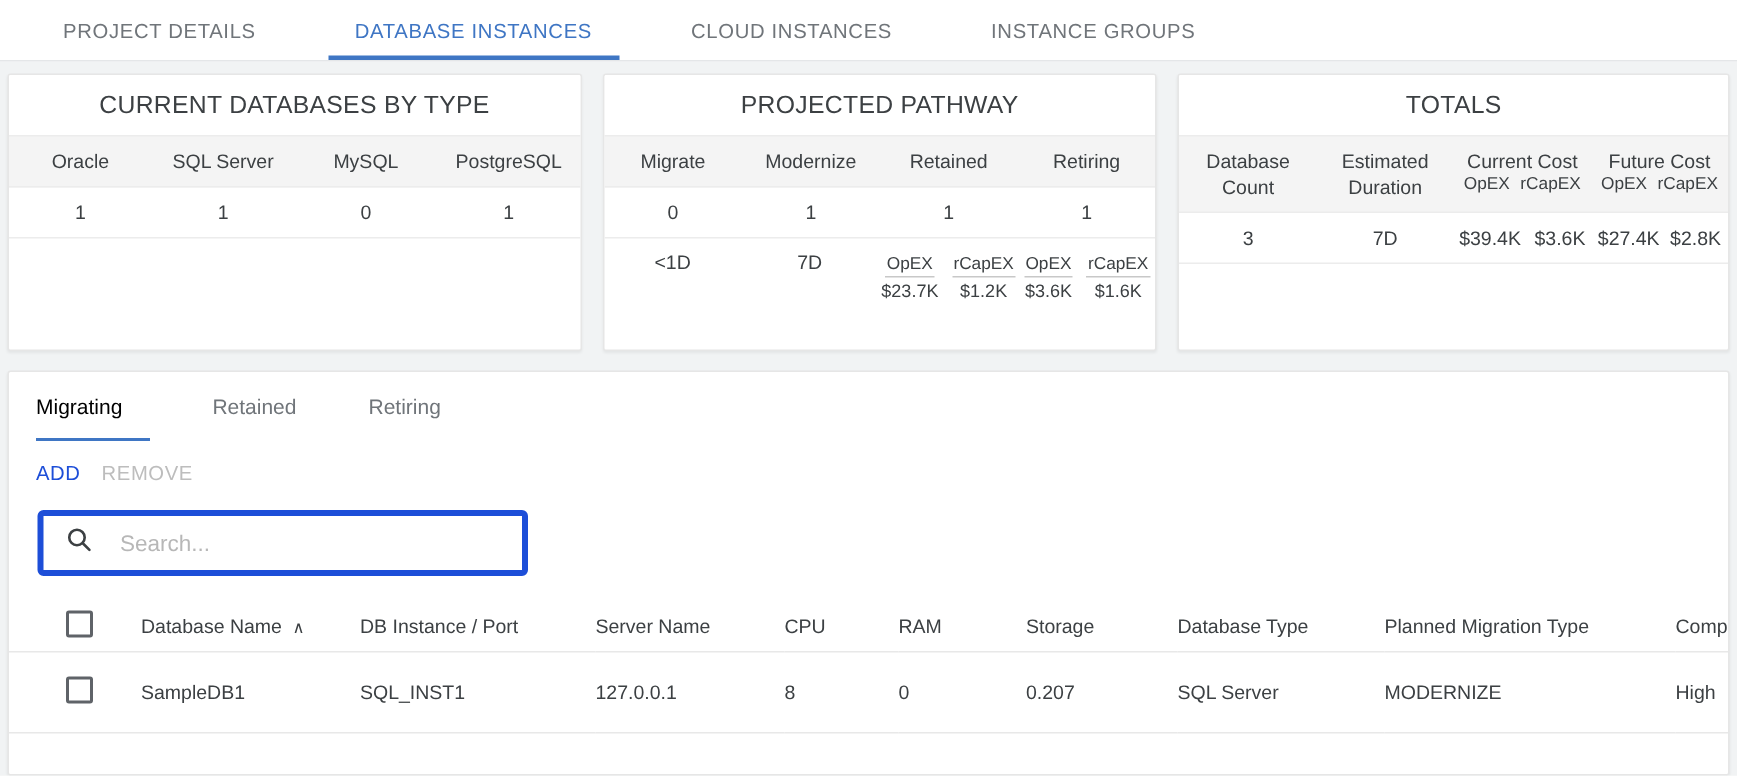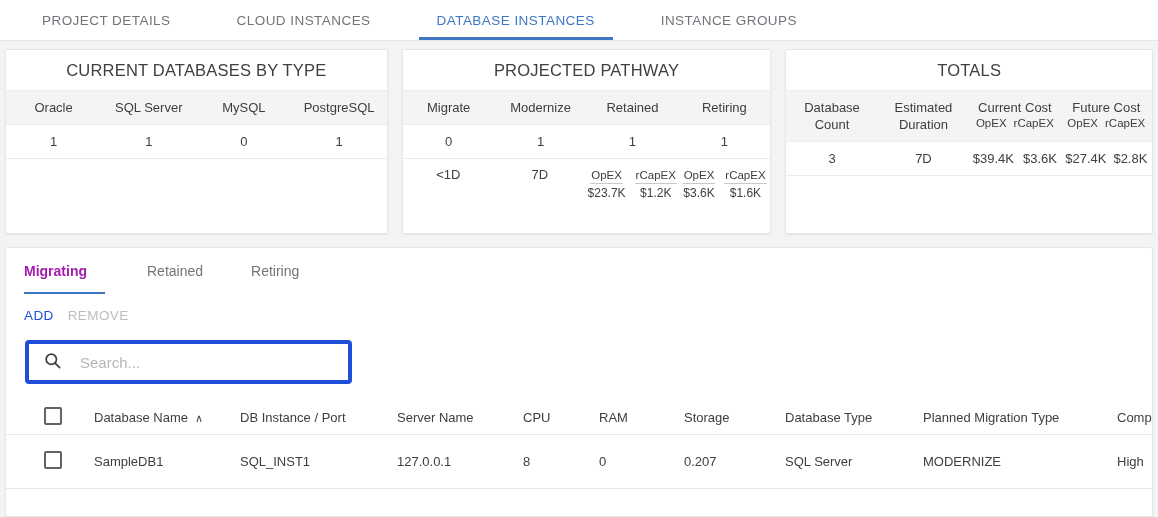--- a/index.html
+++ b/index.html
@@ -137,21 +137,21 @@
   .subtab {
     display: flex;
     align-items: center;
     padding: 0 24px;
     font-size: 14px;
     color: #70757a;
     cursor: pointer;
     position: relative;
   }
   .subtab:first-child { padding-left: 0; padding-right: 36px; }
-  .subtab.active { color: #a21caf; font-weight: bold; }
+  .subtab.active { color: #000000; }
   .subtab.active::after {
     content: "";
     position: absolute;
     left: 0; right: 18px; bottom: 0;
     height: 2.5px;
     background: #3f76c4;
   }
 
   .actions {
     display: flex;
@@ -233,25 +233,25 @@
   col.c-pmt  { width: 194px; }
   col.c-cpx  { width: 60px; }
 </style>
 </head>
 <body>
 
 <div class="tabbar">
   <div class="tab">
     <span>PROJECT DETAILS</span>
   </div>
+  <div class="tab active">
+    <span>DATABASE INSTANCES</span>
+  </div>
   <div class="tab">
     <span>CLOUD INSTANCES</span>
-  </div>
-  <div class="tab active">
-    <span>DATABASE INSTANCES</span>
   </div>
   <div class="tab">
     <span>INSTANCE GROUPS</span>
   </div>
 </div>
 
 <div class="cards">
 
   <div class="card c1">
     <div class="card-title">CURRENT DATABASES BY TYPE</div>

